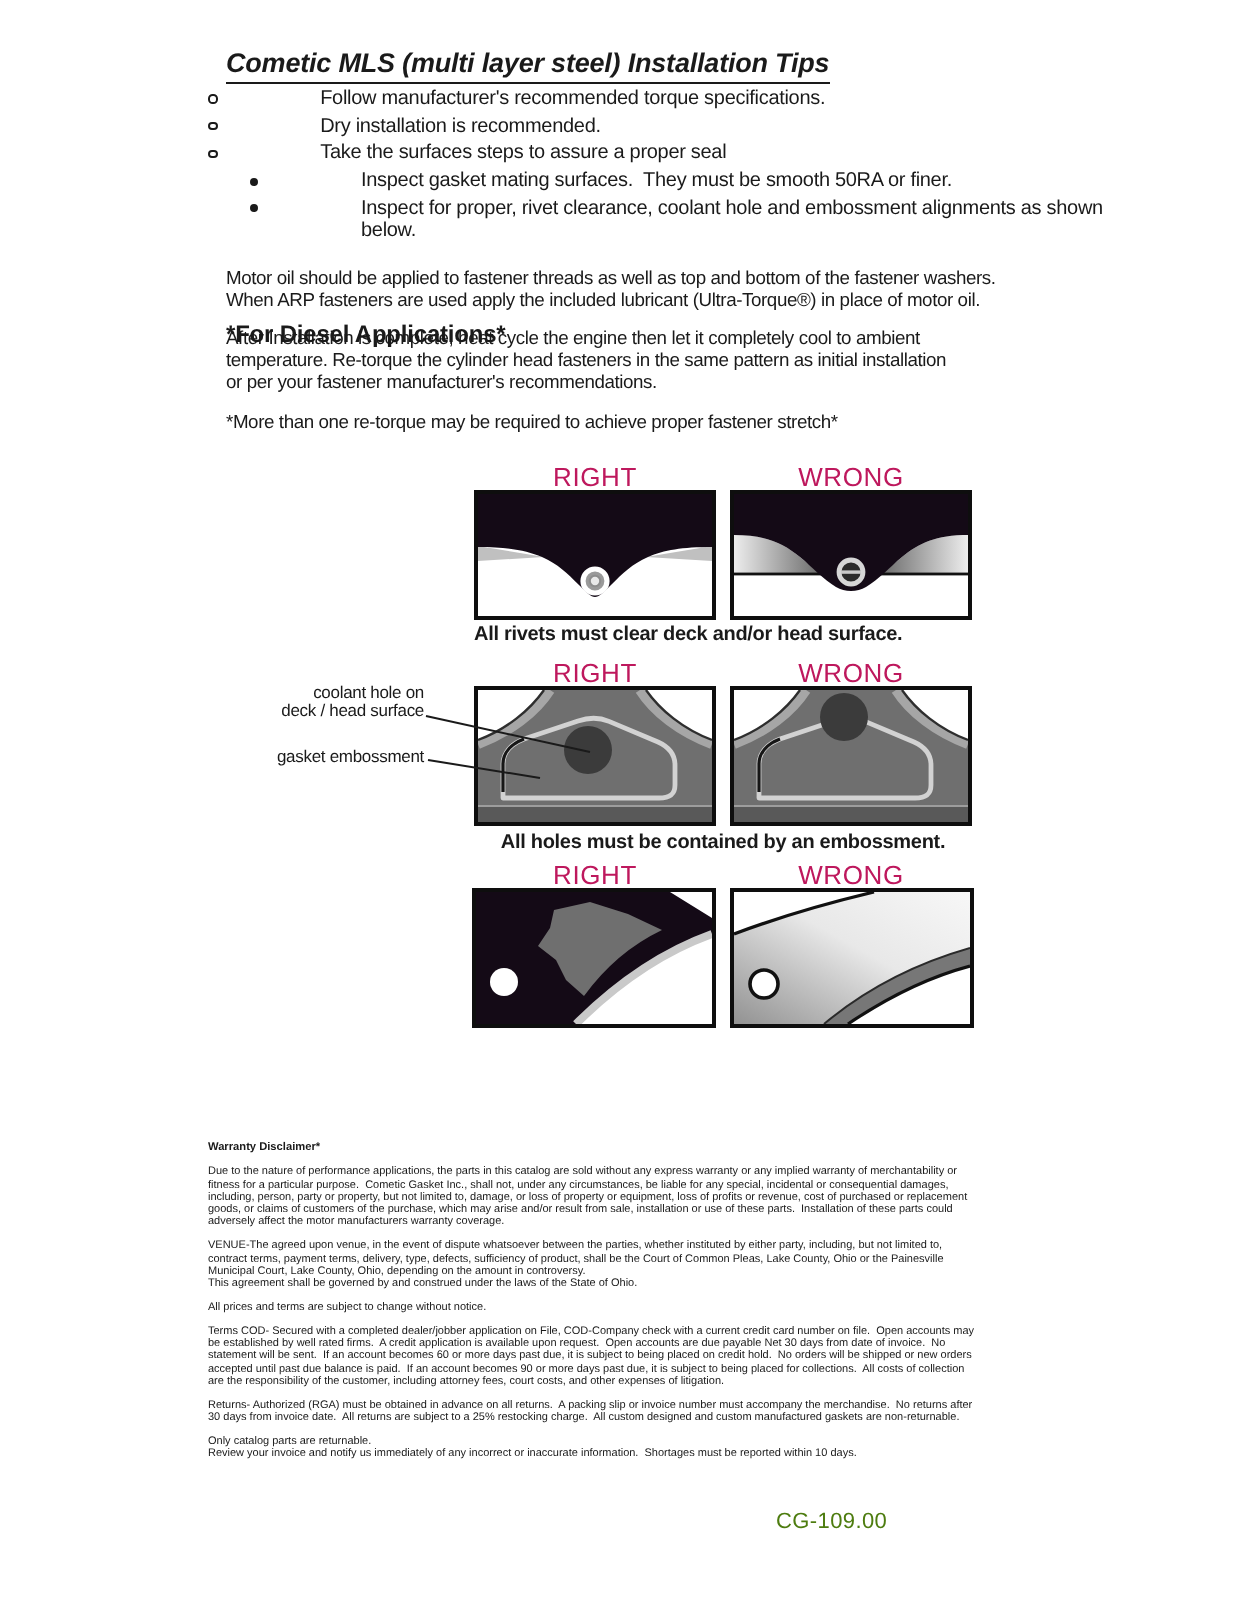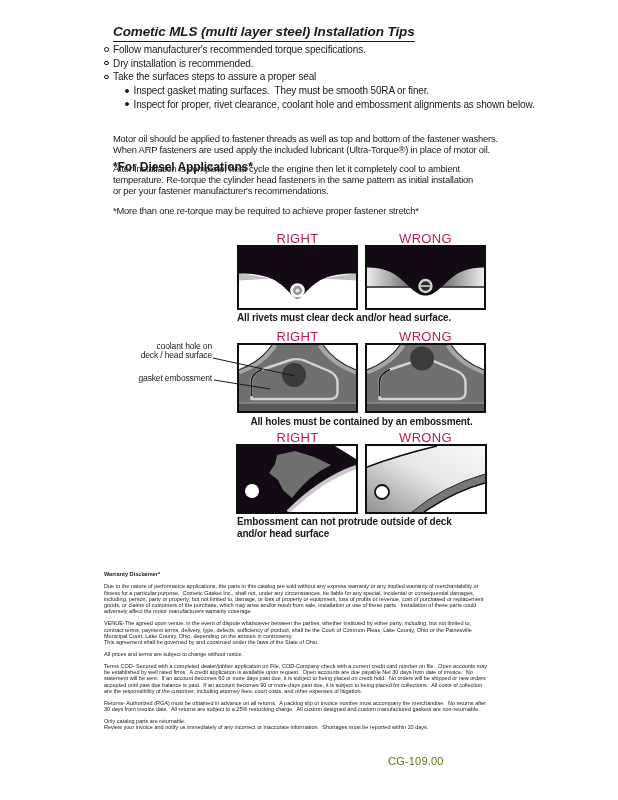--- a/index.html
+++ b/index.html
@@ -10,21 +10,21 @@
     margin:0 auto;
   }
   .pw { white-space:pre-wrap; }
   .title {
     position:absolute; left:113px; top:24px; font-size:13.5px; font-weight:700;
     letter-spacing:-0.1px; border-bottom:1.8px solid #1a1a1a; padding-bottom:2px;
     display:inline-block;
     font-style:italic;
   }
   .tips { position:absolute; left:104px; top:44px; width:470px; font-size:10px; letter-spacing:-0.15px; }
-  .tip-row { display:flex; align-items:flex-start; height:13.7px; }
+  .tip-row { display:flex; align-items:flex-start; height:13.7px;gap:47px; }
   .tip-row.sub { padding-left:21px; }
   .mk { width:4.6px; height:4.6px; border:1px solid #1a1a1a; border-radius:50%; margin:3.2px 4.5px 0 0; flex:0 0 auto; }
   .mk.filled { background:#1a1a1a; width:4px; height:4px; border-width:0.8px; margin-top:3.6px; }
   .diesel-h { position:absolute; left:113px; top:116px; font-size:12px; font-weight:700; letter-spacing:-0.1px;margin-top:44px; }
   .body-p { position:absolute; left:113px; width:420px; font-size:9.4px; line-height:10.8px; letter-spacing:-0.2px; }
   .p1 { top:134px; }
   .p2 { top:164px; }
   .note { top:206px; }
   .rw-label { position:absolute; width:121px; text-align:center; font-size:13px; letter-spacing:0.3px; color:#be185d; }
   .panel { position:absolute; border:2px solid #0e0e0e; background:#fff; }
@@ -179,22 +179,20 @@
       </defs>
       <rect width="118" height="66" fill="#ffffff"></rect>
       <path d="M0 21 Q32 9 70 0 L118 0 V28 Q76 40 45 66 L0 66 Z" fill="url(#gBand)"></path>
       <path d="M118 28 Q76 40 45 66 L57 66 Q88 45 118 37 Z" fill="#777777"></path>
       <path d="M0 21 Q32 9 70 0" stroke="#111111" stroke-width="1.6" fill="none"></path>
       <path d="M118 37 Q88 45 57 66" stroke="#111111" stroke-width="1.6" fill="none"></path>
       <path d="M118 28 Q76 40 45 66" stroke="#2a2a2a" stroke-width="1" fill="none"></path>
       <circle cx="15" cy="46" r="7" fill="#ffffff" stroke="#111111" stroke-width="1.8"></circle>
     </svg>
   </div>
-  <div class="caption pw" style="left:237px; top:516px;">Embossment can not protrude outside of deck
-and/or head surface</div>
 
   <div class="warranty">
     <h4>Warranty Disclaimer*</h4>
     <p class="pw">Due to the nature of performance applications, the parts in this catalog are sold without any express warranty or any implied warranty of merchantability or
 fitness for a particular purpose.  Cometic Gasket Inc., shall not, under any circumstances, be liable for any special, incidental or consequential damages,
 including, person, party or property, but not limited to, damage, or loss of property or equipment, loss of profits or revenue, cost of purchased or replacement
 goods, or claims of customers of the purchase, which may arise and/or result from sale, installation or use of these parts.  Installation of these parts could
 adversely affect the motor manufacturers warranty coverage.</p>
     <p class="pw">VENUE-The agreed upon venue, in the event of dispute whatsoever between the parties, whether instituted by either party, including, but not limited to,
 contract terms, payment terms, delivery, type, defects, sufficiency of product, shall be the Court of Common Pleas, Lake County, Ohio or the Painesville

